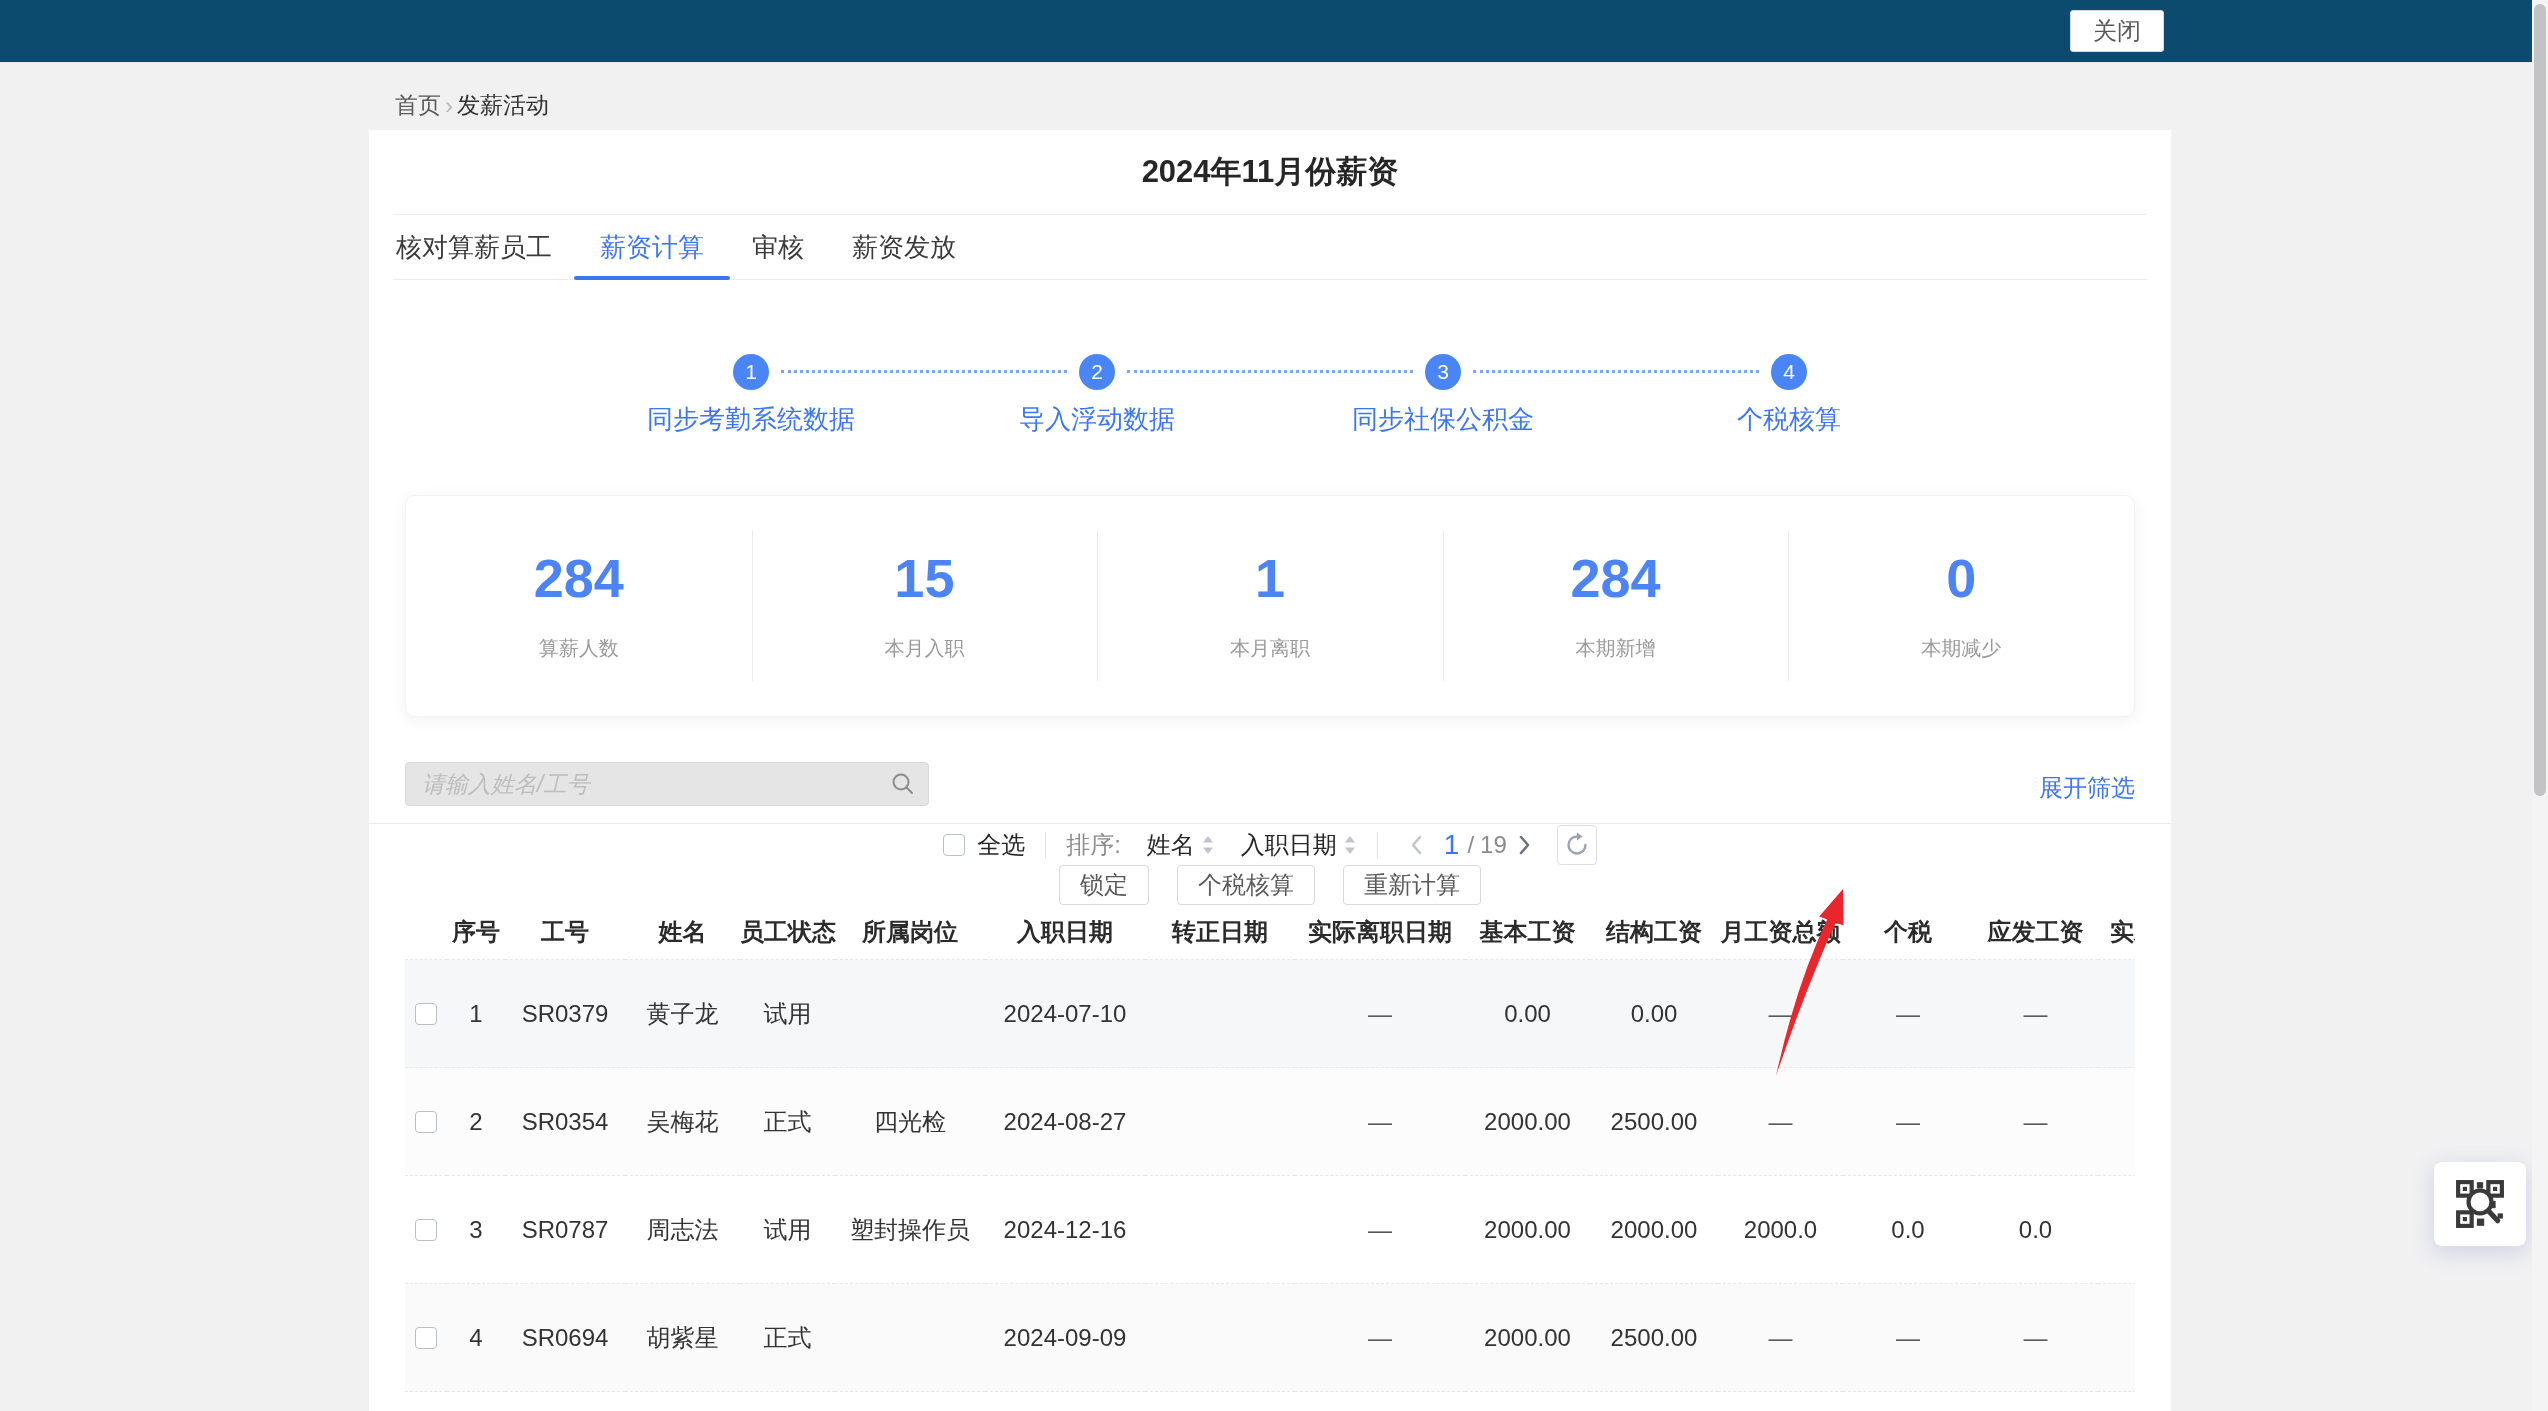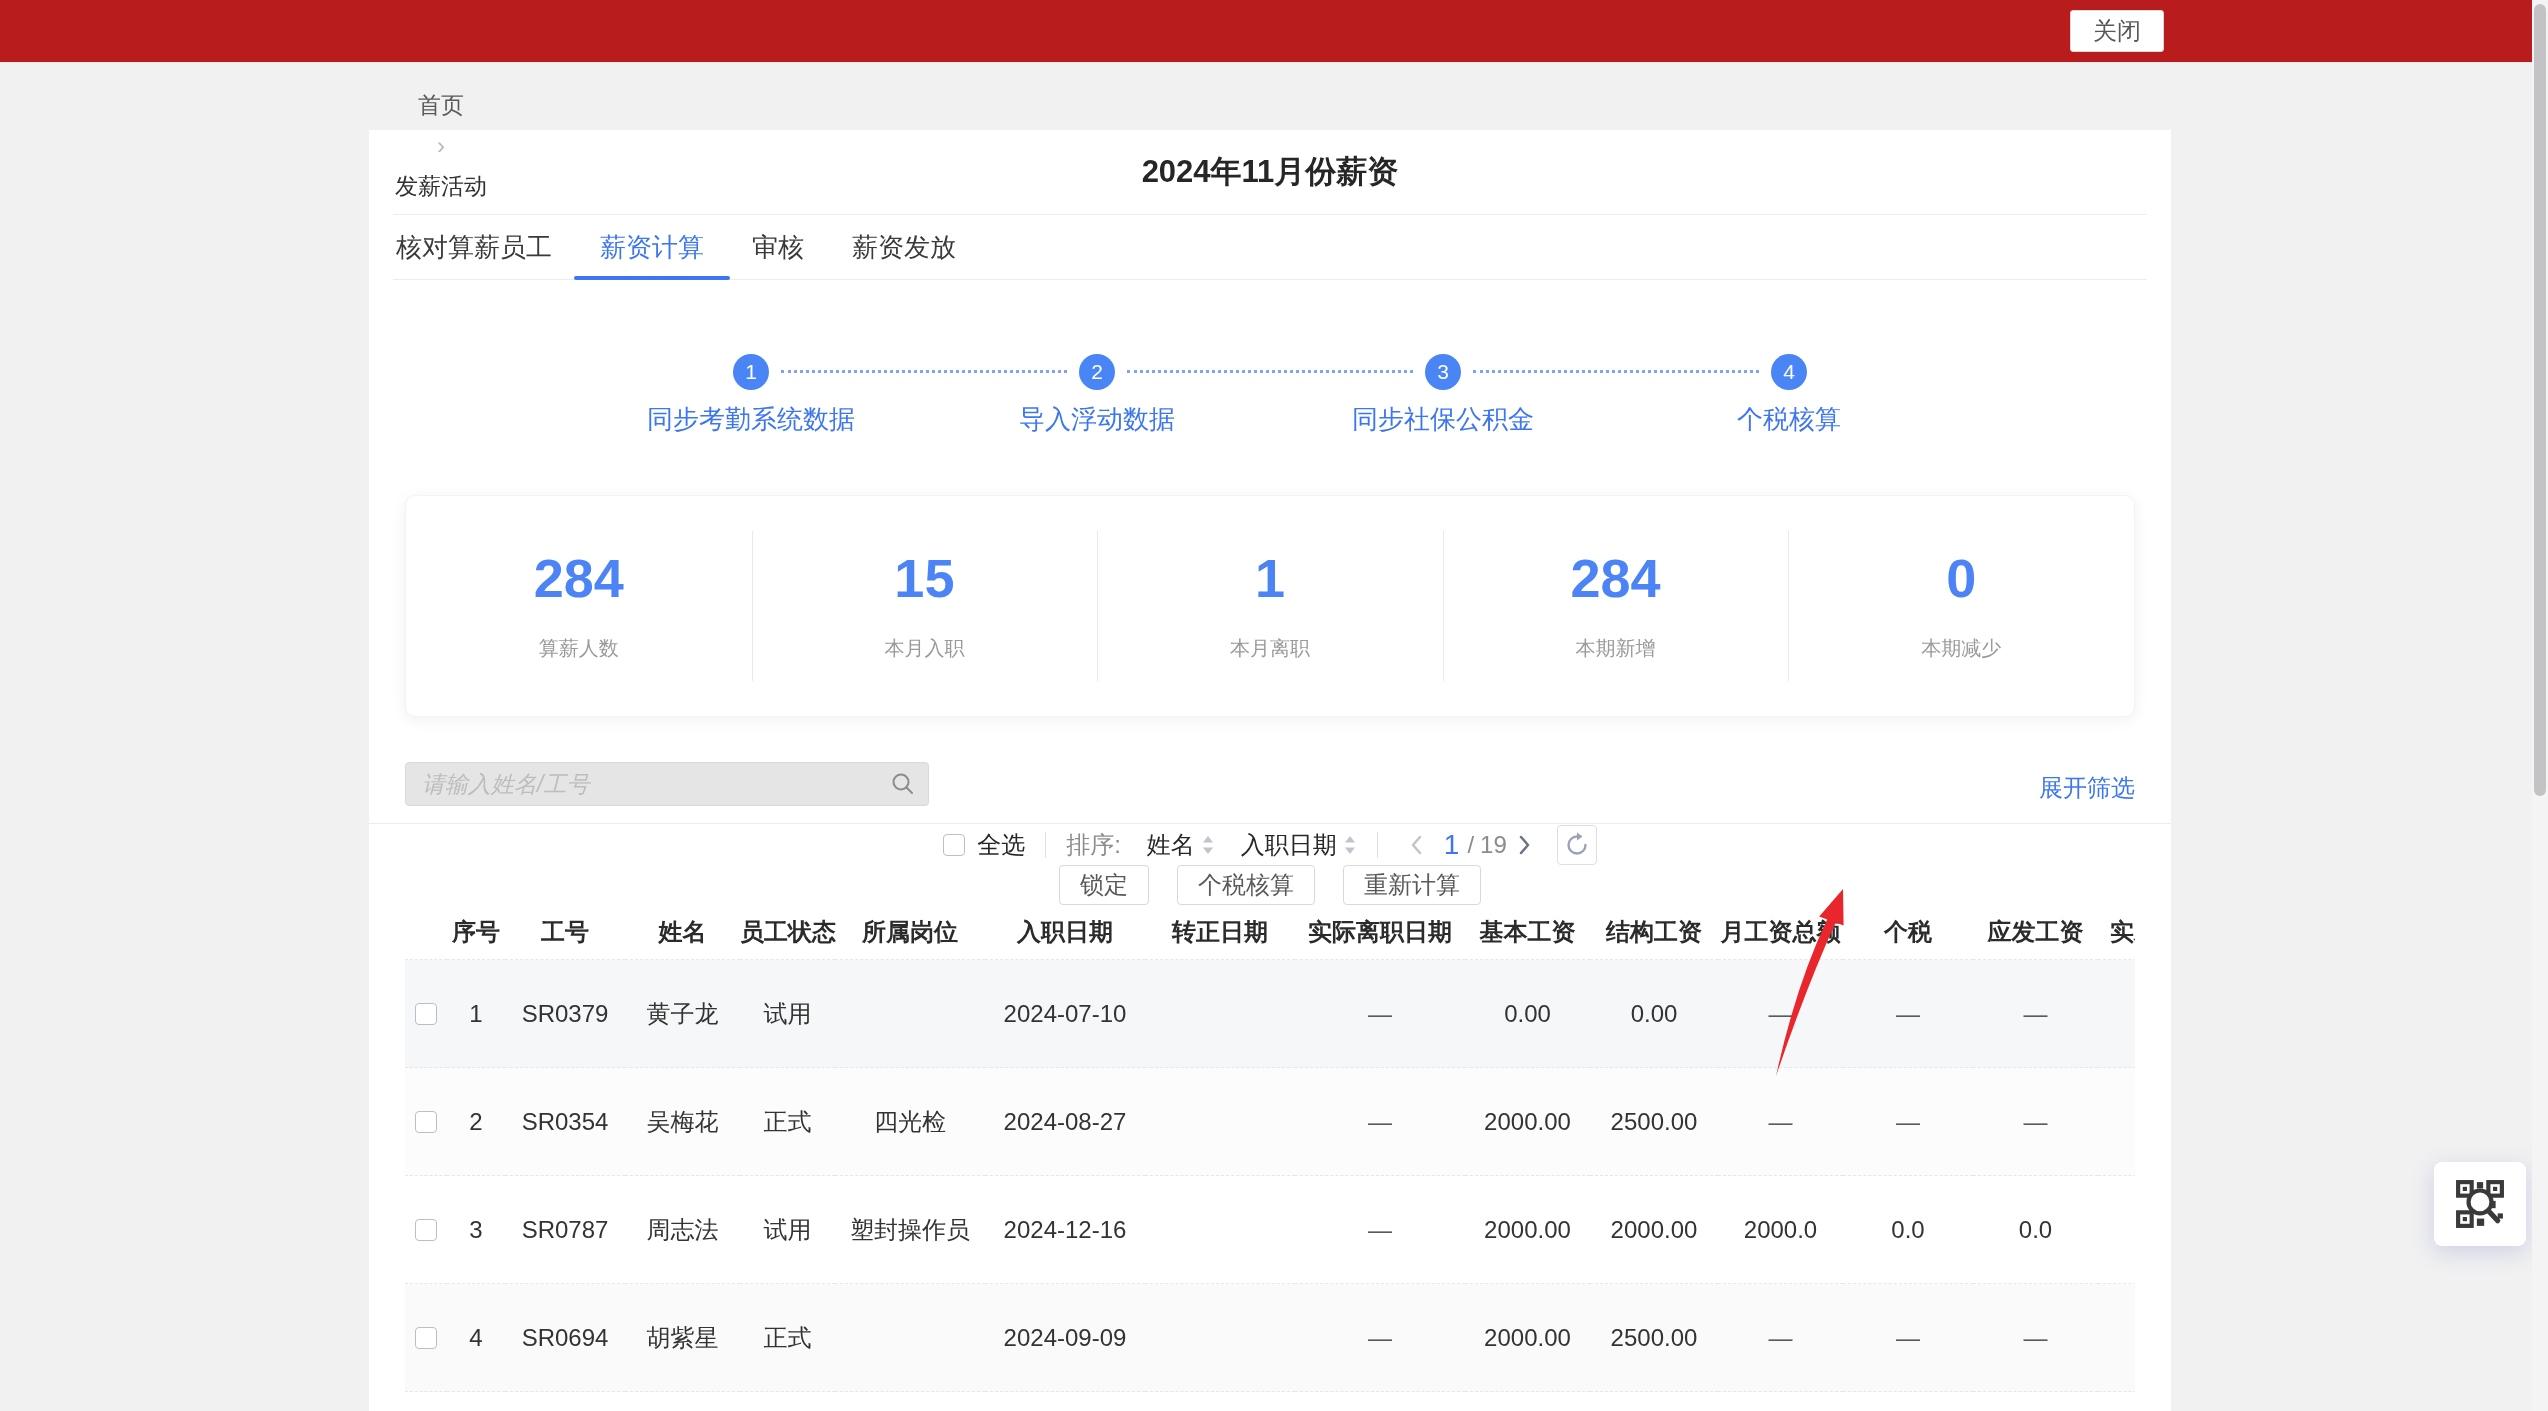--- a/index.html
+++ b/index.html
@@ -2,24 +2,24 @@
 <html><head>
 <meta charset="utf-8">
 <style>
   html,body{margin:0;padding:0;}
   body{
     width:2548px;height:1411px;overflow:hidden;position:relative;
     background:#f1f1f2;font-family:"Liberation Sans","DejaVu Sans",sans-serif;
     -webkit-font-smoothing:antialiased;
   }
   
-  .topbar{position:absolute;left:0;top:0;width:2532px;height:62px;background:#b91c1c;border-bottom:1px solid #e8e8e8;z-index:6;}
+  .topbar{position:absolute;left:0;top:0;width:2532px;height:62px;background:#0c4a6e;border-bottom:1px solid #e8e8e8;z-index:6;}
   .close-btn{position:absolute;left:2070px;top:10px;width:94px;height:42px;background:#fff;border:1px solid #d9d9d9;border-radius:3px;font-size:24px;color:#595959;font-family:inherit;cursor:pointer;}
   
-  .breadcrumb{position:absolute;left:395px;top:90px;display:flex;align-items:center;gap:13px;font-size:23px;z-index:2;flex-direction:column;}
+  .breadcrumb{position:absolute;left:395px;top:90px;display:flex;align-items:center;gap:4px;font-size:23px;z-index:2;}
   .breadcrumb .bc-home{color:#595959;cursor:pointer;}
   .breadcrumb .bc-sep{color:#b9b9b9;font-size:24px;line-height:1;}
   .breadcrumb .bc-cur{color:#303030;}
   
   .card{position:absolute;left:369px;top:130px;width:1802px;height:1290px;background:#fff;z-index:1;}
   .title{height:84px;line-height:84px;text-align:center;font-size:31px;font-weight:bold;color:#262626;border-bottom:1px solid #ececec;margin:0 24px;}
   
   .tabs{display:flex;align-items:stretch;height:64px;margin:0 24px;border-bottom:1px solid #ececec;padding-left:3px;}
   .tab{position:relative;display:flex;align-items:center;padding:0 24px;font-size:26px;color:#3a3a3a;cursor:pointer;white-space:nowrap;}
   .tab:first-child{padding-left:0;}

